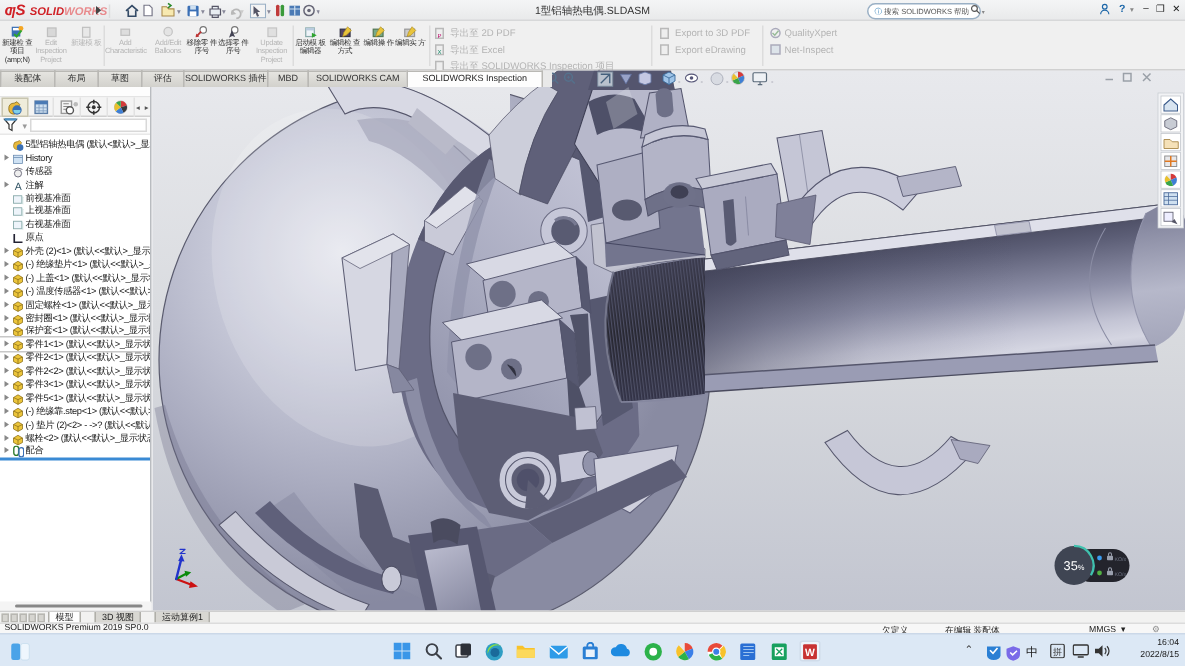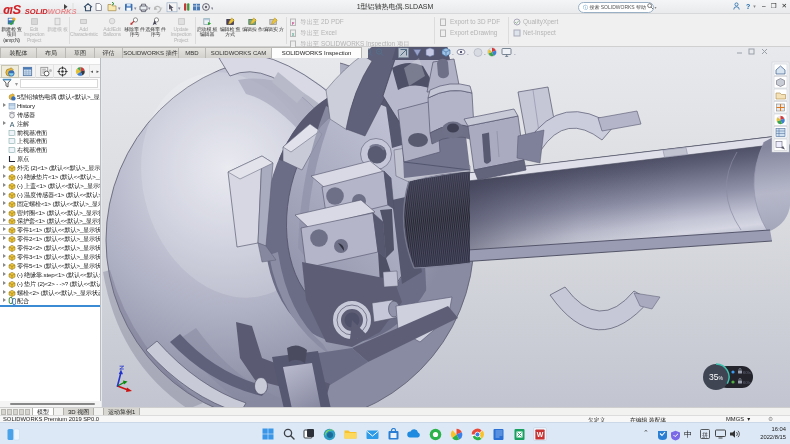--- a/index.html
+++ b/index.html
@@ -2,21 +2,21 @@
 <html><head>
 <meta charset="utf-8">
 <style>
 * { margin:0; padding:0; box-sizing:border-box; }
 html,body { width:790px; height:444px; overflow:hidden; font-family:"Liberation Sans",sans-serif; }
 #app { position:relative; width:790px; height:444px; background:#e8e9ec; }
 
 
 #titlebar { position:absolute; left:0; top:0; width:790px; height:14px; background:linear-gradient(#f4f5f6,#e9eaeb); border-bottom:1px solid #d7d8d9; }
 #logo { position:absolute; left:3px; top:2px; font-size:7.5px; font-weight:bold; color:#d02026; font-style:italic; letter-spacing:0px; }
-#logo .ds { font-size:13px; }
+#logo .ds { font-size:10px; }
 #logo .wk { color:#e88a8d; }
 #qbar { position:absolute; left:63px; top:1px; height:12px; display:flex; align-items:center; gap:4px; font-size:8px; color:#555; }
 #title-center { position:absolute; left:300px; top:2px; width:190px; text-align:center; font-size:7px; color:#333; }
 #searchbox { position:absolute; left:578px; top:1.5px; width:76px; height:11px; border:1px solid #9ab0c5; border-radius:6px; background:#fff; font-size:5px; color:#555; line-height:9px; padding-left:4px; white-space:nowrap; }
 #winctl { position:absolute; right:3px; top:2px; font-size:6.5px; color:#222; display:flex; gap:5px; }
 #persons { position:absolute; left:733px; top:2px; font-size:7px; color:#1b66a8; display:flex; align-items:center; }
 
 
 #ribbon { position:absolute; left:0; top:14px; width:790px; height:33px; background:#f0f0f0; border-bottom:1px solid #d0d0d0; }
 .rbtn { position:absolute; top:3px; font-size:5px; line-height:5.9px; text-align:center; color:#333; white-space:pre-line; letter-spacing:-0.2px; }

